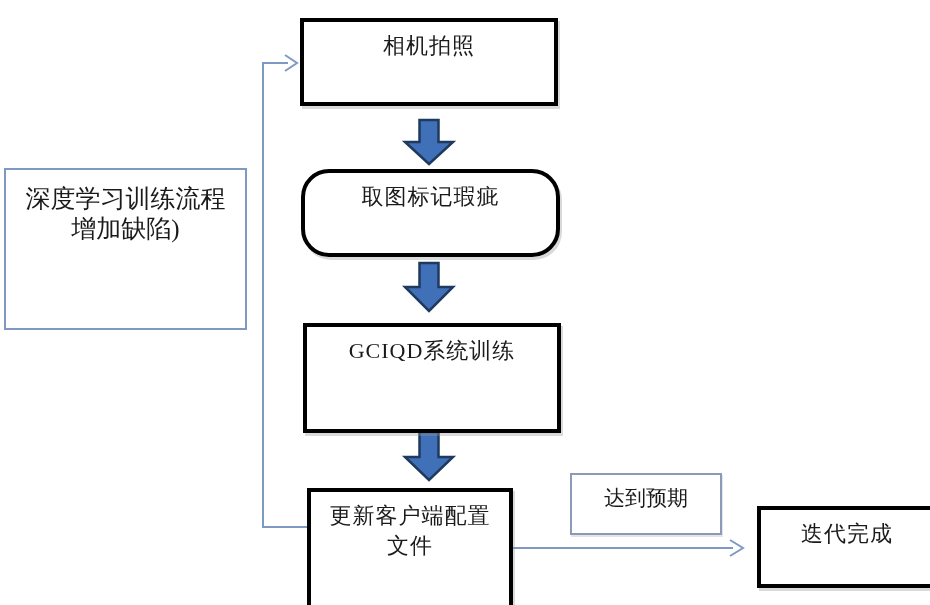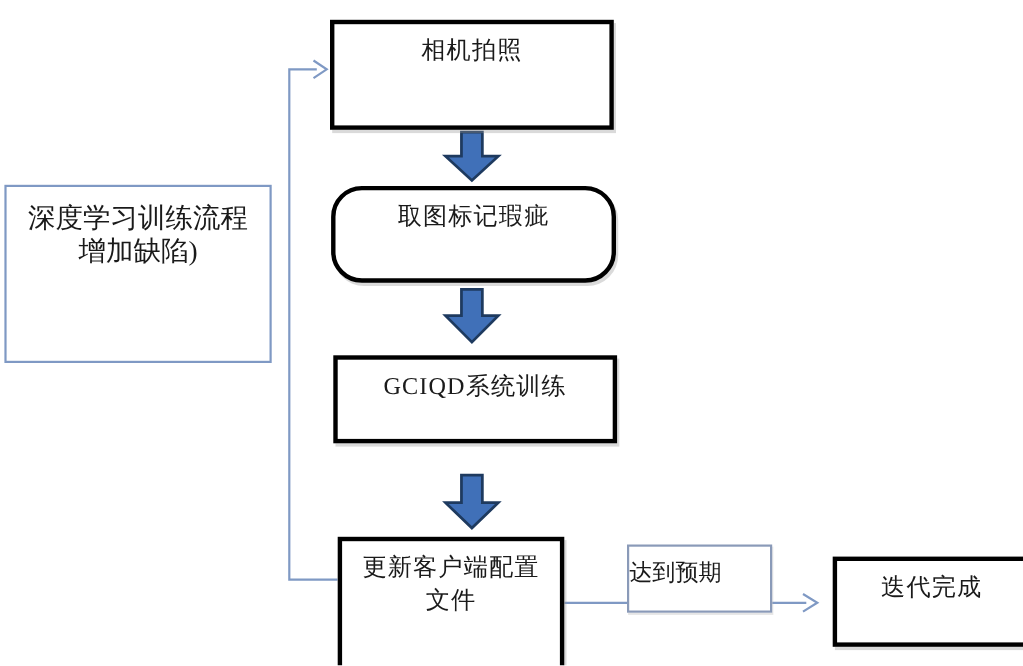--- a/index.html
+++ b/index.html
@@ -50,23 +50,23 @@
     text-align: center;
     box-shadow: 2px 3px 0 rgba(150,150,150,0.35);
   }
   .flow-box .label {
     display: block;
     padding-top: 9px;
     font-size: 22px;
     line-height: 30px;
     letter-spacing: 1px;
   }
-  .box-camera  { left: 300px; top: 18px;  width: 258px; height: 100px; }
+  .box-camera  { left: 300px; top: 18px;  width: 258px; height: 88px; }
   .box-mark    { left: 301px; top: 169px; width: 259px; height: 88px; border-radius: 28px; }
-  .box-train   { left: 303px; top: 323px; width: 258px; height: 80px; }
+  .box-train   { left: 303px; top: 323px; width: 258px; height: 110px; }
   .box-update  { left: 307px; top: 488px; width: 206px; height: 135px; }
   .box-done    { left: 747px; top: 506px; width: 180px; height: 82px; margin-left: 10px; }
 
   
   .note-box {
     position: absolute;
     left: 4px; top: 168px;
     width: 243px; height: 162px;
     box-sizing: border-box;
     border: 2px solid var(--note-border, #7f99c4);
@@ -75,25 +75,26 @@
     font-size: 25px;
     line-height: 30px;
     padding-top: 14px;
   }
   .note-line { display: block; }
   .note-gap  { margin-top: 28px; }
 
   
   .expect-box {
     position: absolute;
-    left: 570px; top: 495px;
-    width: 132px; height: 62px;
+    left: 570px; top: 473px;
+    width: 152px; height: 62px;
     box-sizing: border-box;
     border: 2px solid var(--expect-border, #8a9ab8);
     background: #ffffff;
+    text-align: center;
     font-size: 21px;
     padding-top: 9px;
     box-shadow: 1px 2px 0 rgba(170,170,170,0.3);
   }
 </style>
 </head>
 <body>
 
 <div class="canvas">
 

